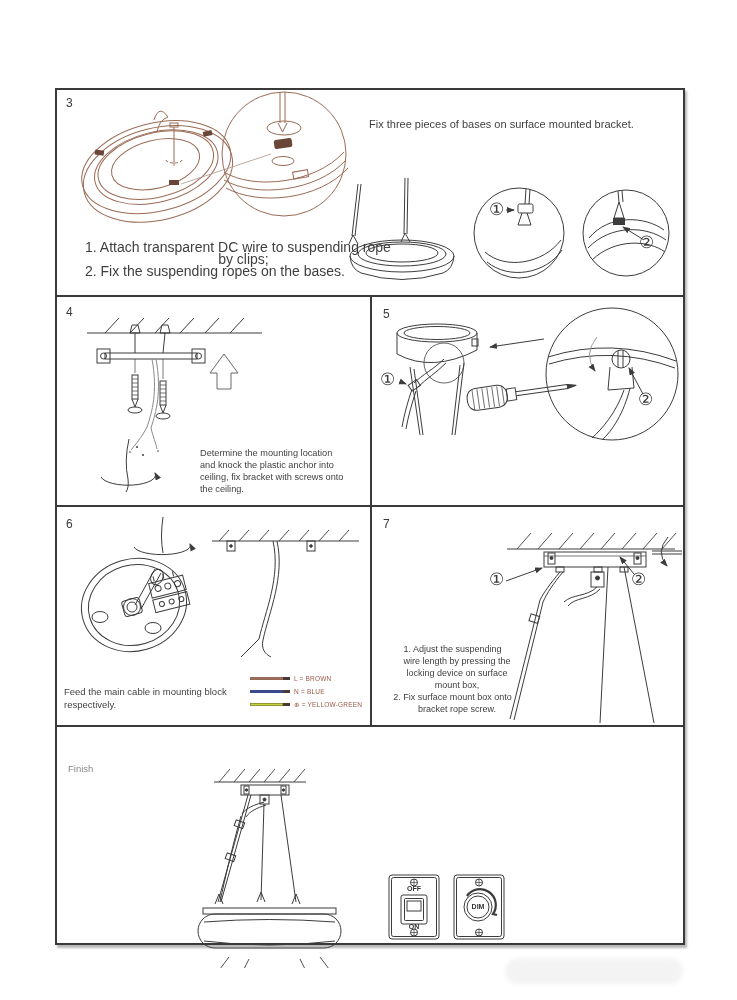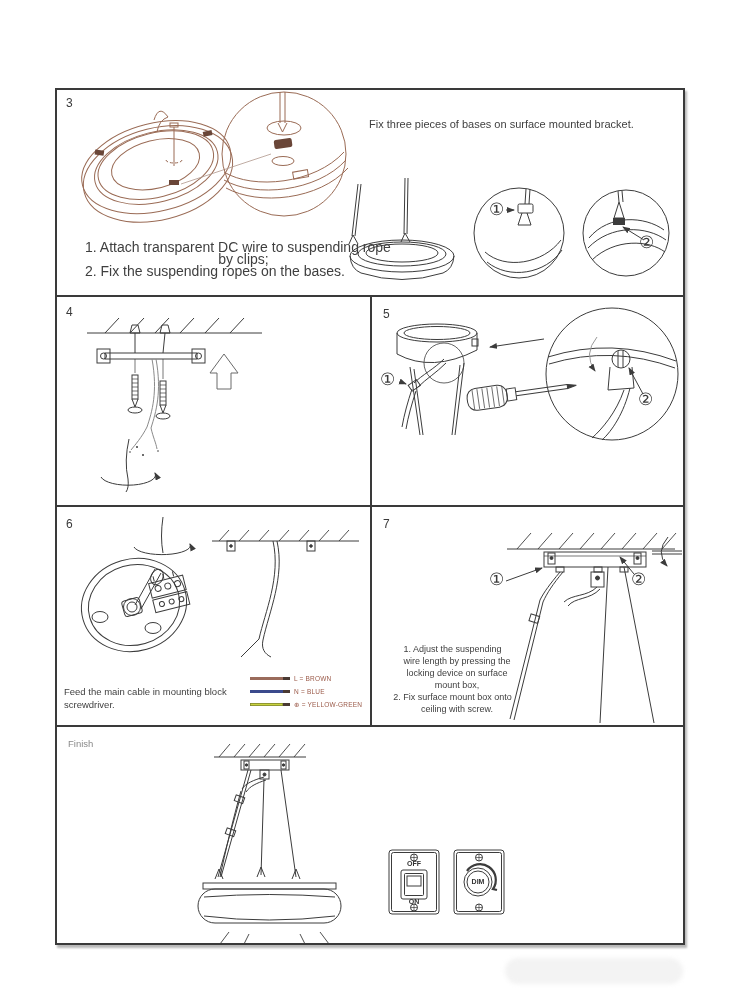--- a/index.html
+++ b/index.html
@@ -176,20 +176,26 @@
 
           <path d="M160,92 v-16 h-7 l14,-19 l14,19 h-7 v16 z" stroke="#6a6a6a"></path>
 
           <path d="M72,142 q-5,22 -1,40 q1,9 -2,13"></path>
           <path d="M44,180 a27,10 0 1 0 54,-4" marker-end="url(#ah4)"></path>
           <circle cx="80" cy="150" r="1" fill="#3c3c3c" stroke="none"></circle>
           <circle cx="86" cy="158" r="1" fill="#3c3c3c" stroke="none"></circle>
         </g>
       </svg>
       <div class="pnum" style="left:9px; top:8px;">4</div>
+      <div class="smalltxt" style="left:143px; top:150px; width:170px;">
+        <div>Determine the mounting location</div>
+        <div>and knock the plastic anchor into</div>
+        <div>ceiling, fix bracket with screws onto</div>
+        <div>the ceiling.</div>
+      </div>
     </div>
 
     <div class="panel" style="left:315px; top:207px; width:311px; height:208px;">
       <svg width="311" height="208" viewBox="0 0 311 208">
         <defs>
           <marker id="ah5" markerWidth="9" markerHeight="8" refX="7" refY="3" orient="auto">
             <path d="M0,0 L8,3 L0,6 z" fill="#3c3c3c"></path>
           </marker>
         </defs>
         <g stroke="#3c3c3c" fill="none" stroke-width="1">
@@ -289,21 +295,21 @@
           <circle cx="254" cy="39" r="1.3" fill="#3c3c3c"></circle>
           <path d="M216,34 C224,70 208,105 202,132"></path>
           <path d="M220,34 C228,70 212,105 206,133"></path>
           <path d="M202,132 L184,150"></path>
           <path d="M206,133 C204,142 208,147 214,150"></path>
         </g>
       </svg>
       <div class="pnum" style="left:9px; top:10px;">6</div>
       <div class="smalltxt" style="left:7px; top:178px; width:185px; font-size:9.5px; line-height:13px;">
         <div>Feed the main cable in mounting block</div>
-        <div>screwdriver.</div>
+        <div>respectively.</div>
       </div>
       <div class="legend">
         <div class="legend-row">
           <div class="swatch" style="background-color: rgb(154, 107, 91);"></div>
           <div class="tip"></div>
           <span class="legend-label">L = BROWN</span>
         </div>
         <div class="legend-row">
           <div class="swatch" style="background-color: rgb(59, 74, 140);"></div>
           <div class="tip"></div>
@@ -358,27 +364,27 @@
           <path d="M296,30 q-13,15 -1,29" marker-end="url(#ah7)"></path>
         </g>
       </svg>
       <div class="pnum" style="left:11px; top:10px;">7</div>
       <div class="p7txt" style="left:8px; top:136px; width:145px;">
         <div>1. Adjust the suspending</div>
         <div class="ind">wire length by pressing the</div>
         <div class="ind">locking device on surface</div>
         <div class="ind">mount box,</div>
         <div>2. Fix surface mount box onto</div>
-        <div class="ind">ceiling with screw.</div>
+        <div class="ind">bracket rope screw.</div>
       </div>
       <span class="co" style="left:117px; top:64px;">①</span>
       <span class="co" style="left:259px; top:64px;">②</span>
     </div>
 
-    <div class="panel" style="left:0; top:637px; width:626px; height:197px;">
+    <div class="panel" style="left:0; top:662px; width:626px; height:197px;">
       <svg width="626" height="216" viewBox="0 0 626 216">
         <g stroke="#3c3c3c" fill="none" stroke-width="1">
 
           <line x1="157" y1="30" x2="249" y2="30"></line>
           <path d="M162,30 l11,-13 M177,30 l11,-13 M192,30 l11,-13 M207,30 l11,-13 M222,30 l11,-13 M237,30 l11,-13" stroke-width="0.9"></path>
 
           <rect x="184" y="33" width="48" height="10"></rect>
           <rect x="187" y="34" width="5" height="8"></rect>
           <circle cx="189.5" cy="38" r="1.2" fill="#3c3c3c"></circle>
           <rect x="224" y="34" width="5" height="8"></rect>

